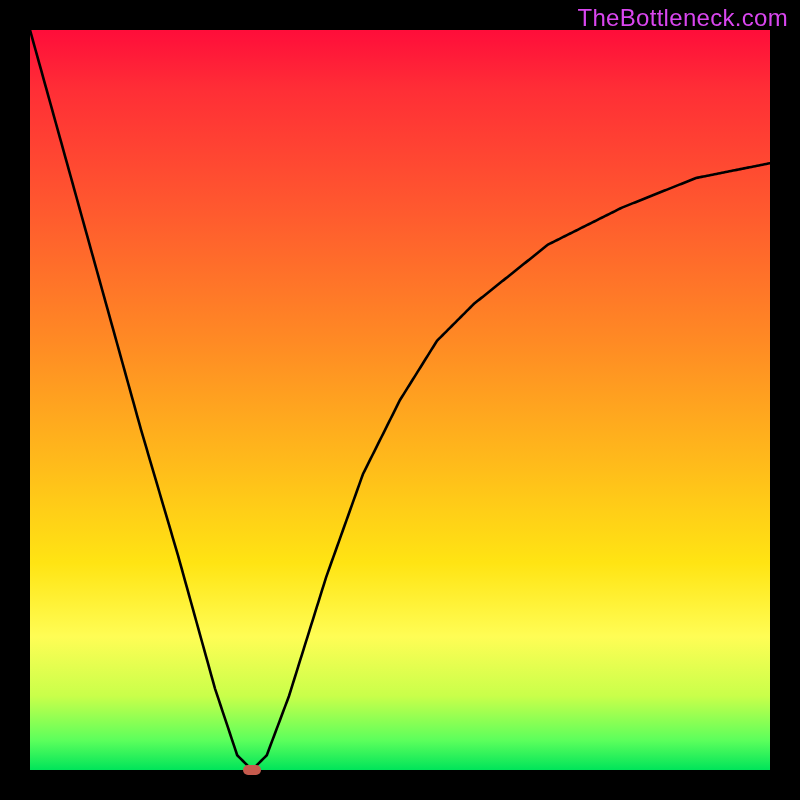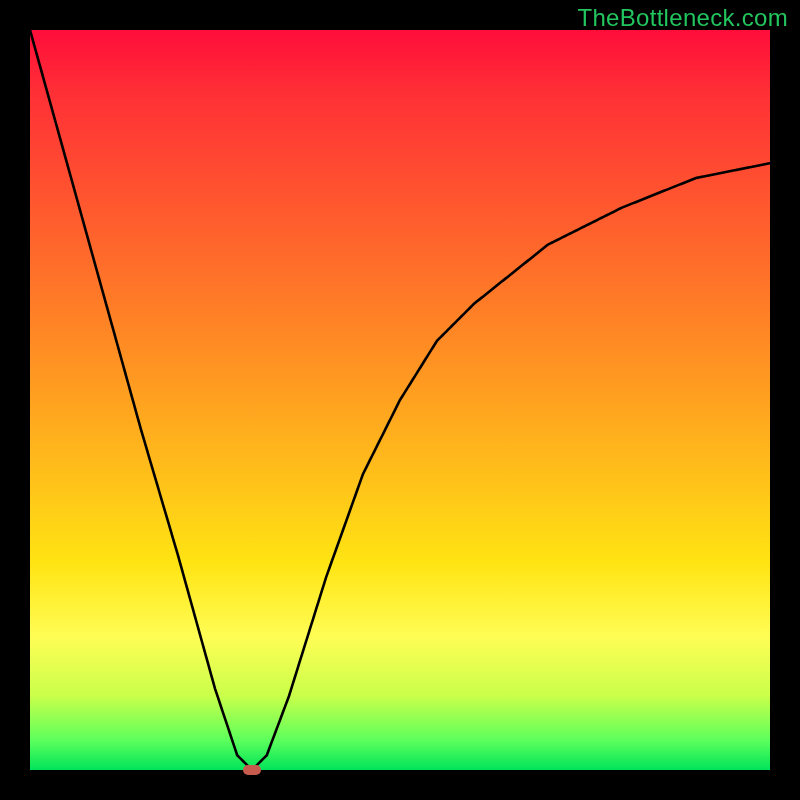--- a/index.html
+++ b/index.html
@@ -43,21 +43,21 @@
     left: 0;
     top: 0;
     width: 740px;
     height: 740px;
     pointer-events: none;
   }
   .watermark {
     position: absolute;
     top: 4px;
     right: 12px;
-    color: #22c55e;
+    color: #d946ef;
     font-size: 24px;
     font-weight: 400;
     letter-spacing: 0.3px;
     user-select: none;
   }
   .dot {
     position: absolute;
     width: 18px;
     height: 10px;
     background: #c65a4d;

